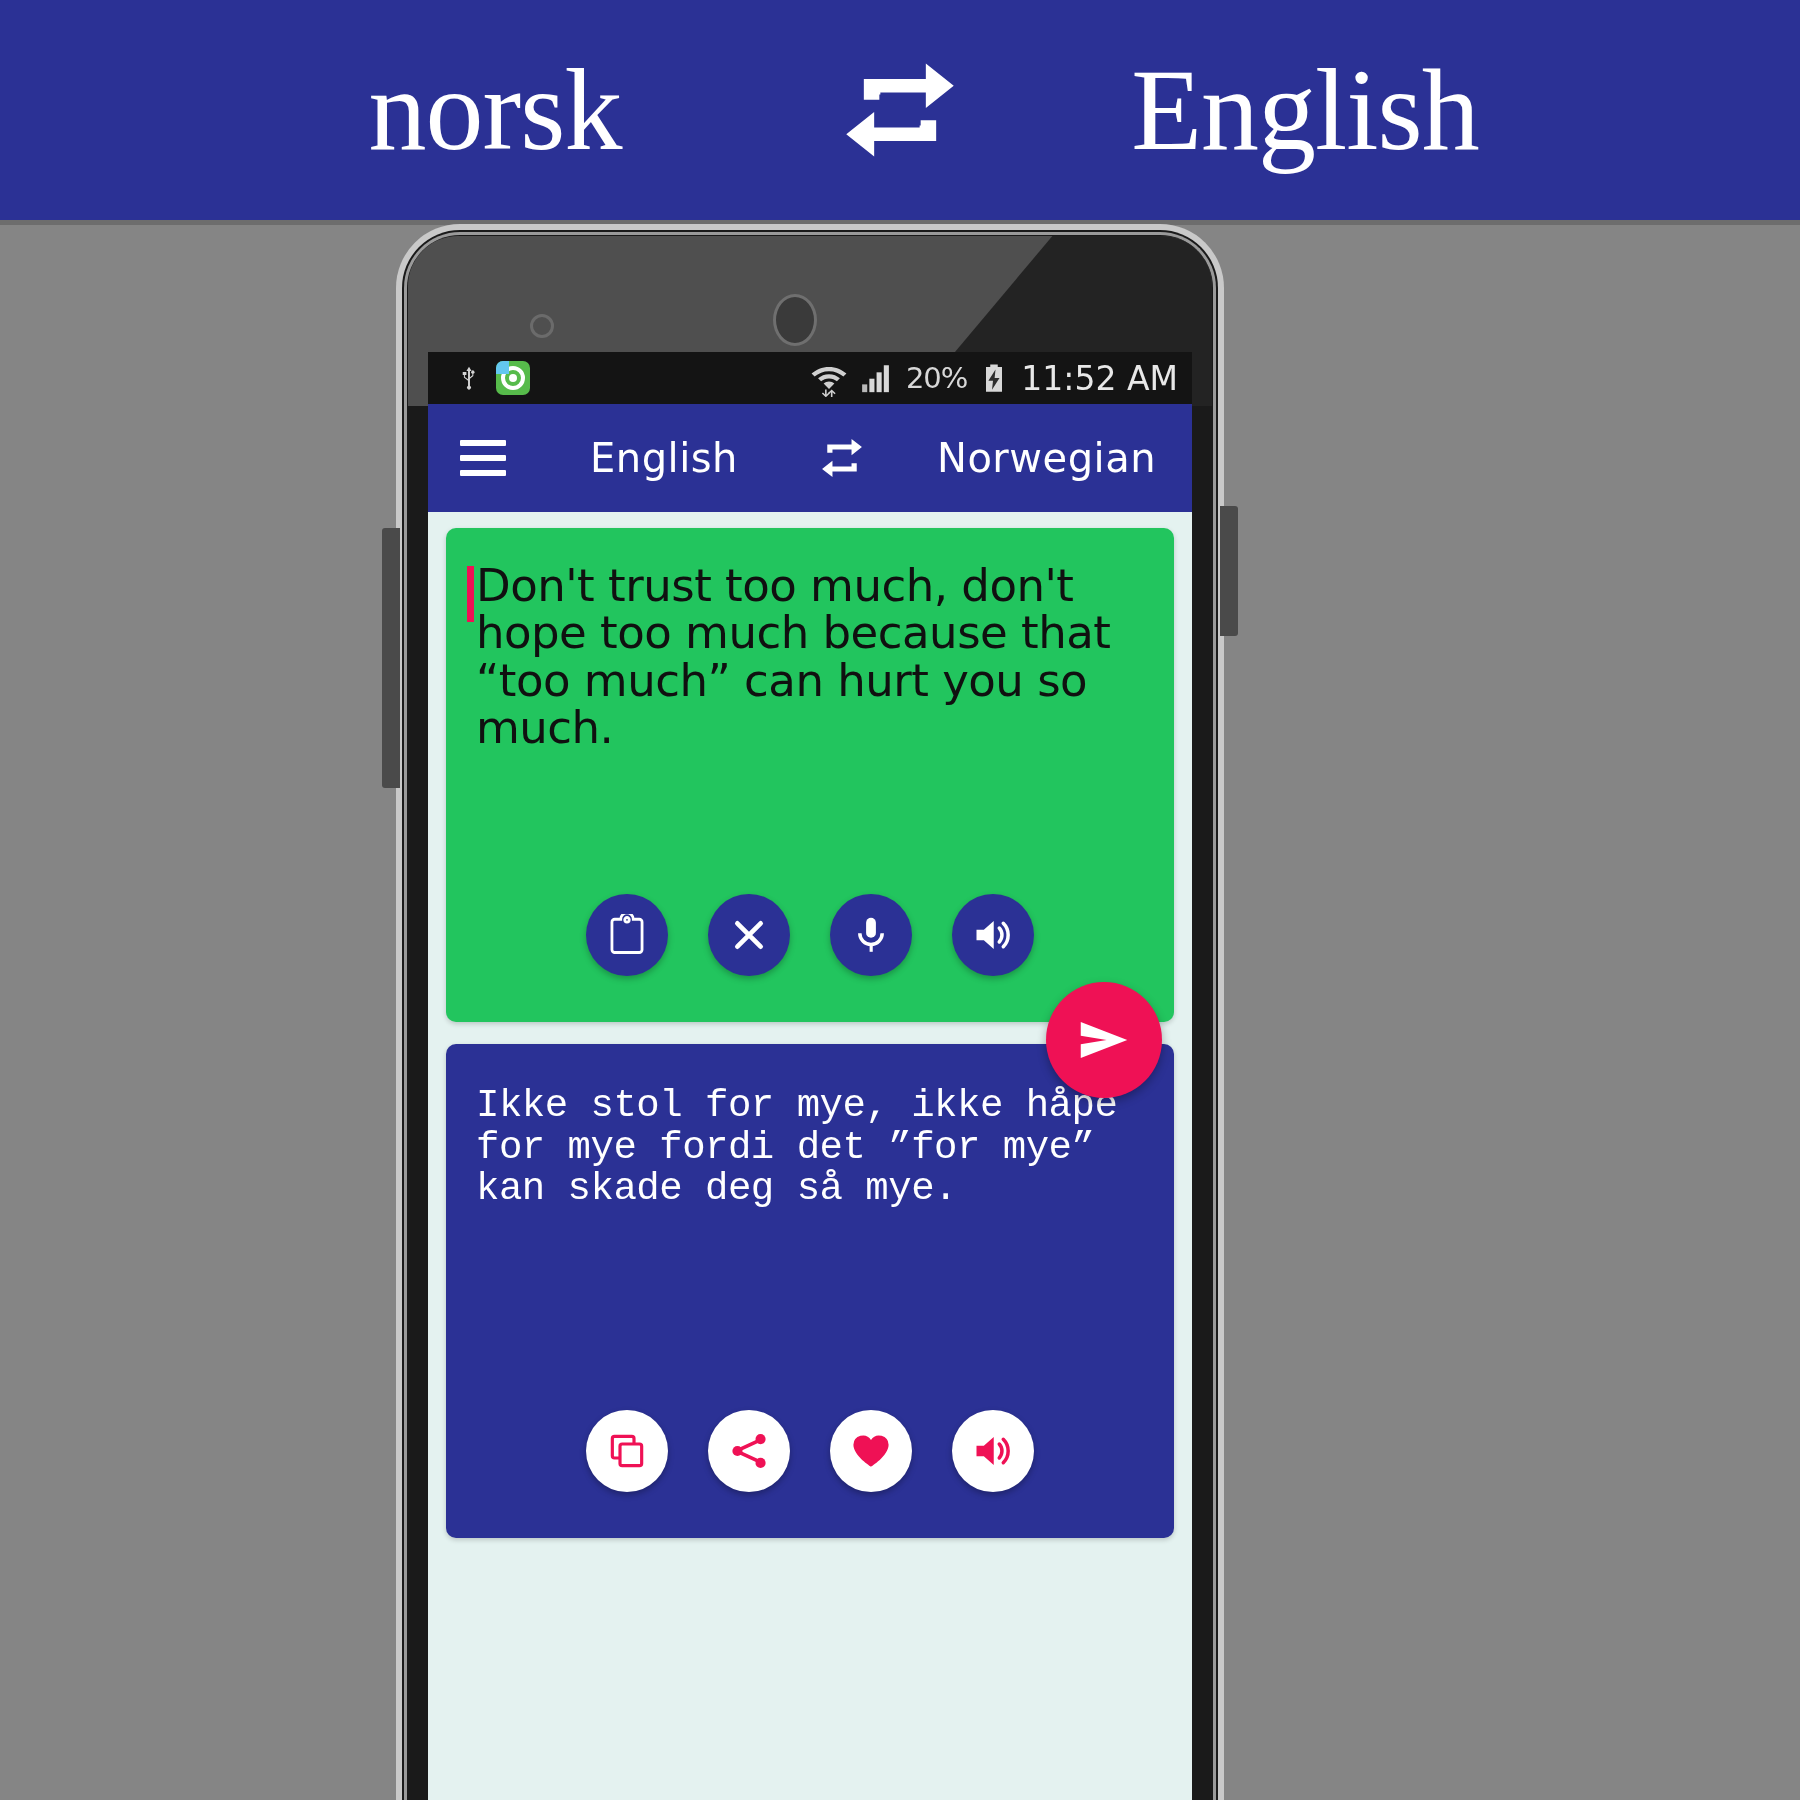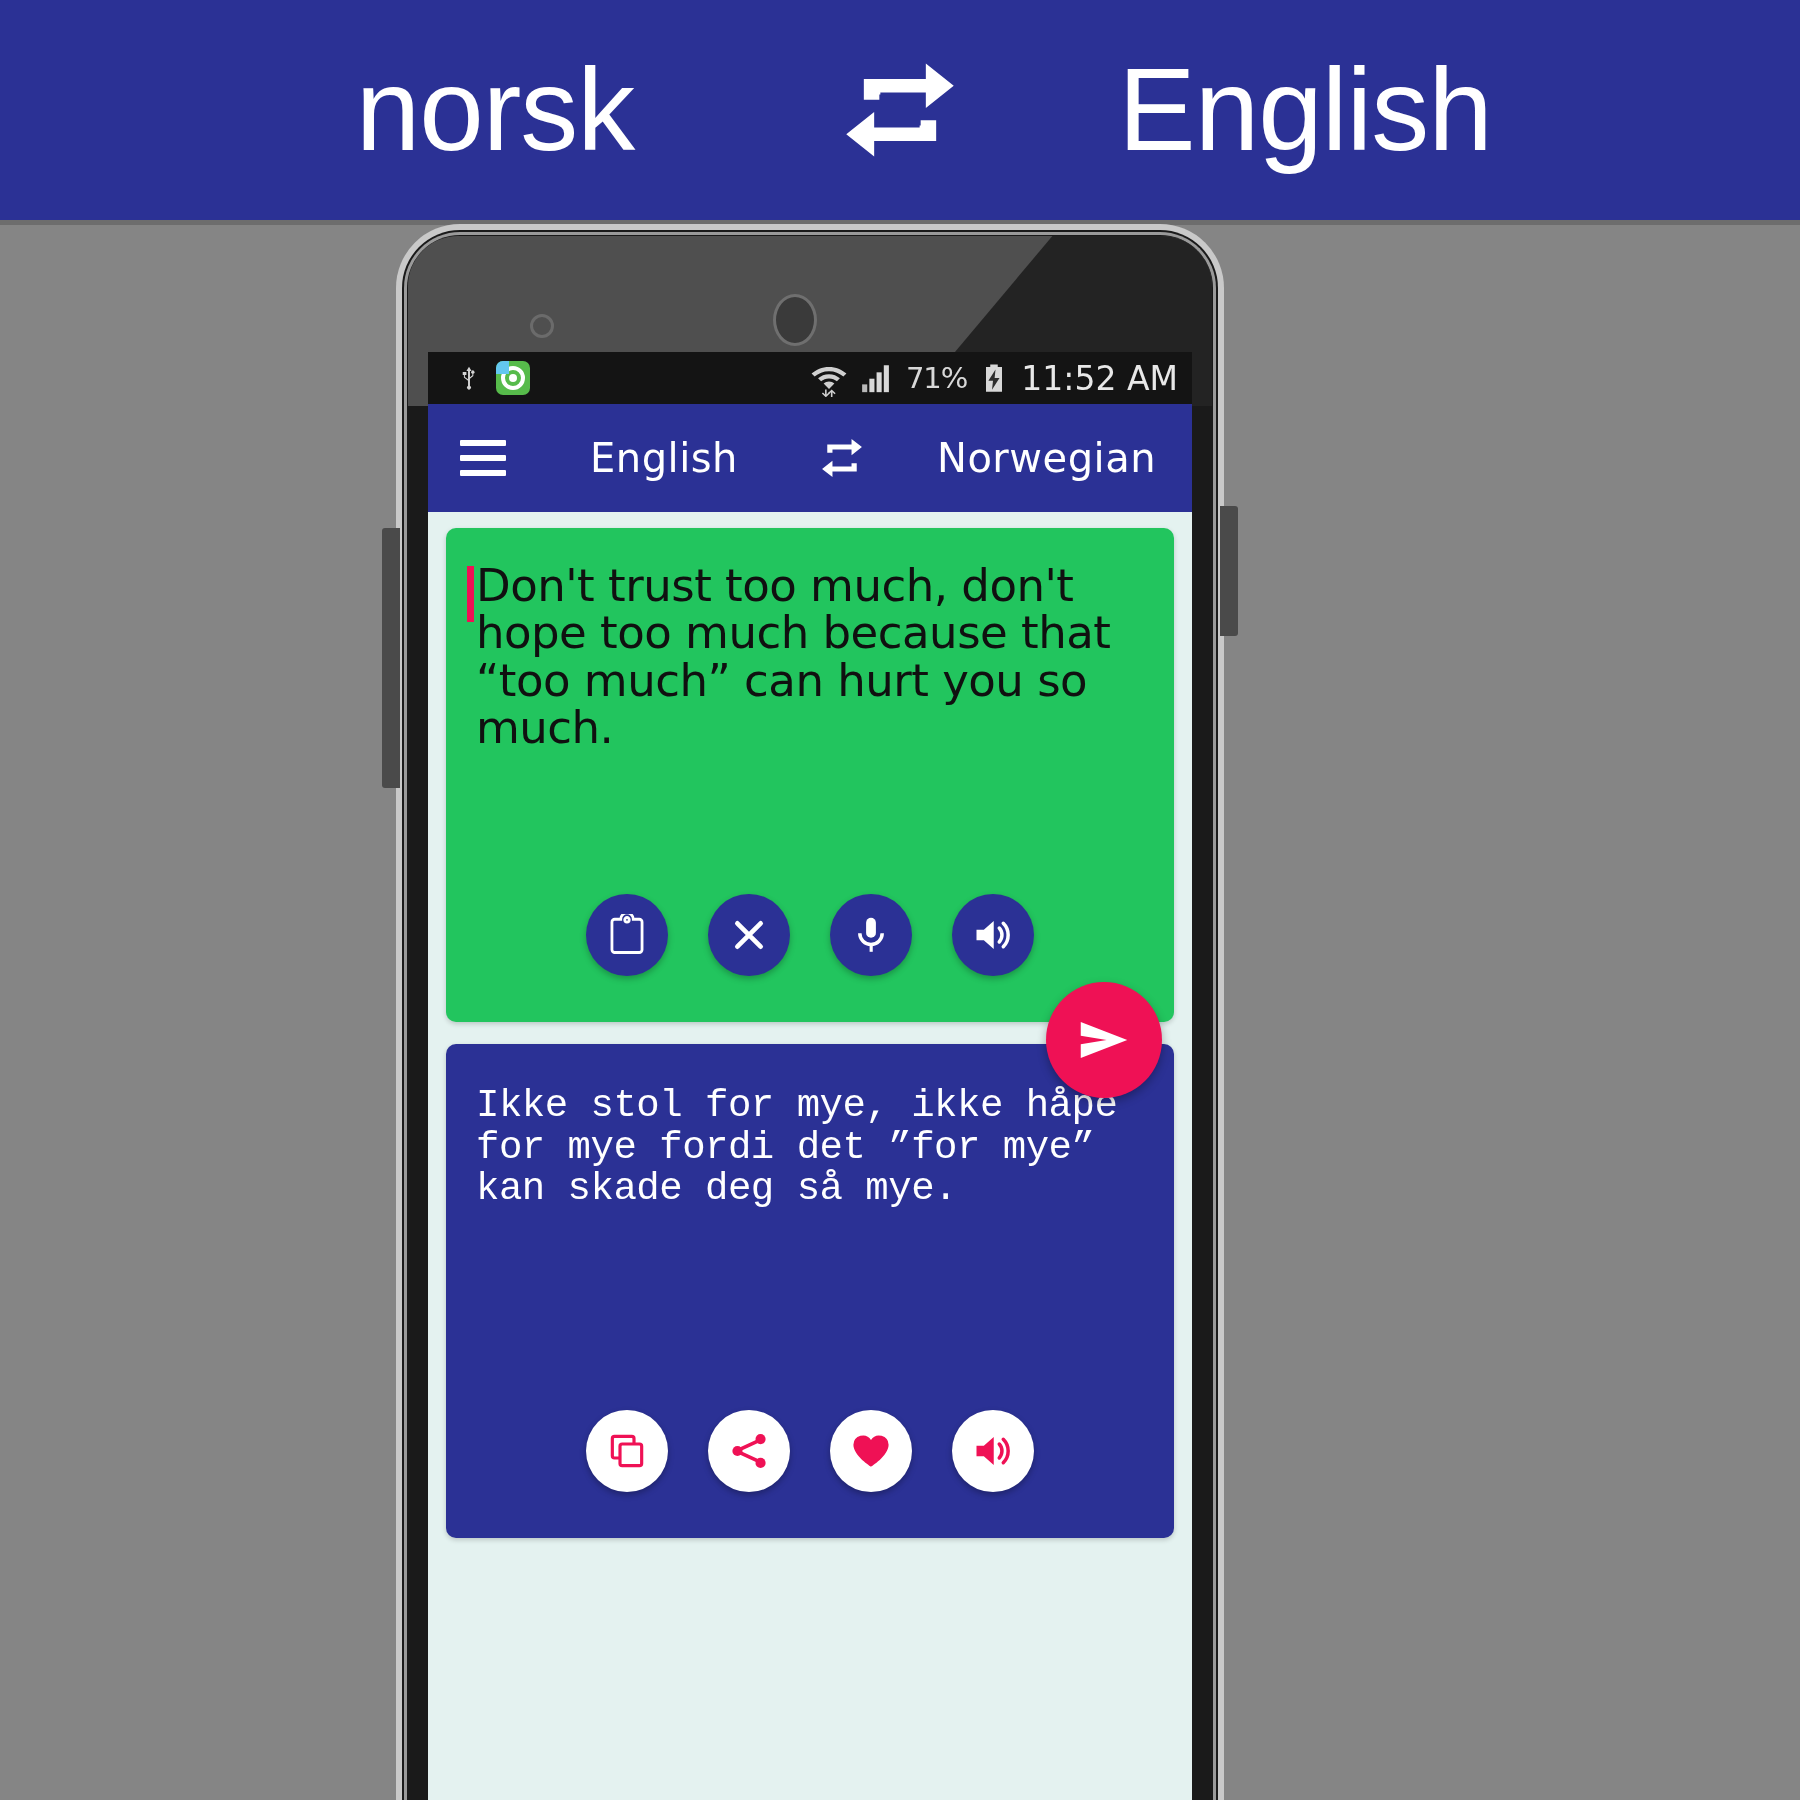--- a/index.html
+++ b/index.html
@@ -37,21 +37,21 @@
     justify-content: center;
     gap: 0px;
     box-sizing: border-box;
   }
   .promo-lang {
     color: #ffffff;
     font-size: 116px;
     line-height: 1;
     font-weight: 400;
     letter-spacing: -1px;
-    font-family: Liberation Sans, sans-serif;
+    font-family: Liberation Serif, serif;
     white-space: nowrap;
   }
   .promo-lang.left  { width: 640px; text-align: center; margin-right: 20px; }
   .promo-lang.right { width: 640px; text-align: center; margin-left: 20px; }
   .promo-swap {
     width: 130px;
     height: 130px;
     display: flex;
     align-items: center;
     justify-content: center;
@@ -418,21 +418,21 @@
 
           <span class="status-icon">
             <svg width="34" height="34" viewBox="0 0 24 24" aria-hidden="true">
               <rect x="1.5" y="16.5" width="3.6" height="5.5" fill="#b9b9b9"></rect>
               <rect x="6.6" y="12.5" width="3.6" height="9.5" fill="#d8d8d8"></rect>
               <rect x="11.7" y="8" width="3.6" height="14" fill="#d8d8d8"></rect>
               <rect x="16.8" y="3" width="3.6" height="19" fill="#d8d8d8"></rect>
             </svg>
           </span>
 
-          <span class="battery-pct">71%</span>
+          <span class="battery-pct">20%</span>
 
           <span class="status-icon">
             <svg width="30" height="38" viewBox="0 0 24 24" aria-hidden="true">
               <path d="M9 1.2 L15 1.2 L15 3.2 L18.4 3.2 L18.4 23 L5.6 23 L5.6 3.2 L9 3.2 Z" fill="#d8d8d8"></path>
               <path d="M13.2 5.2 L7.5 14.2 L11.2 14.2 L10.4 21.4 L16.4 12 L12.5 12 Z" fill="#2d2d2d"></path>
             </svg>
           </span>
 
           <span class="clock">11:52 AM</span>
         </div>

